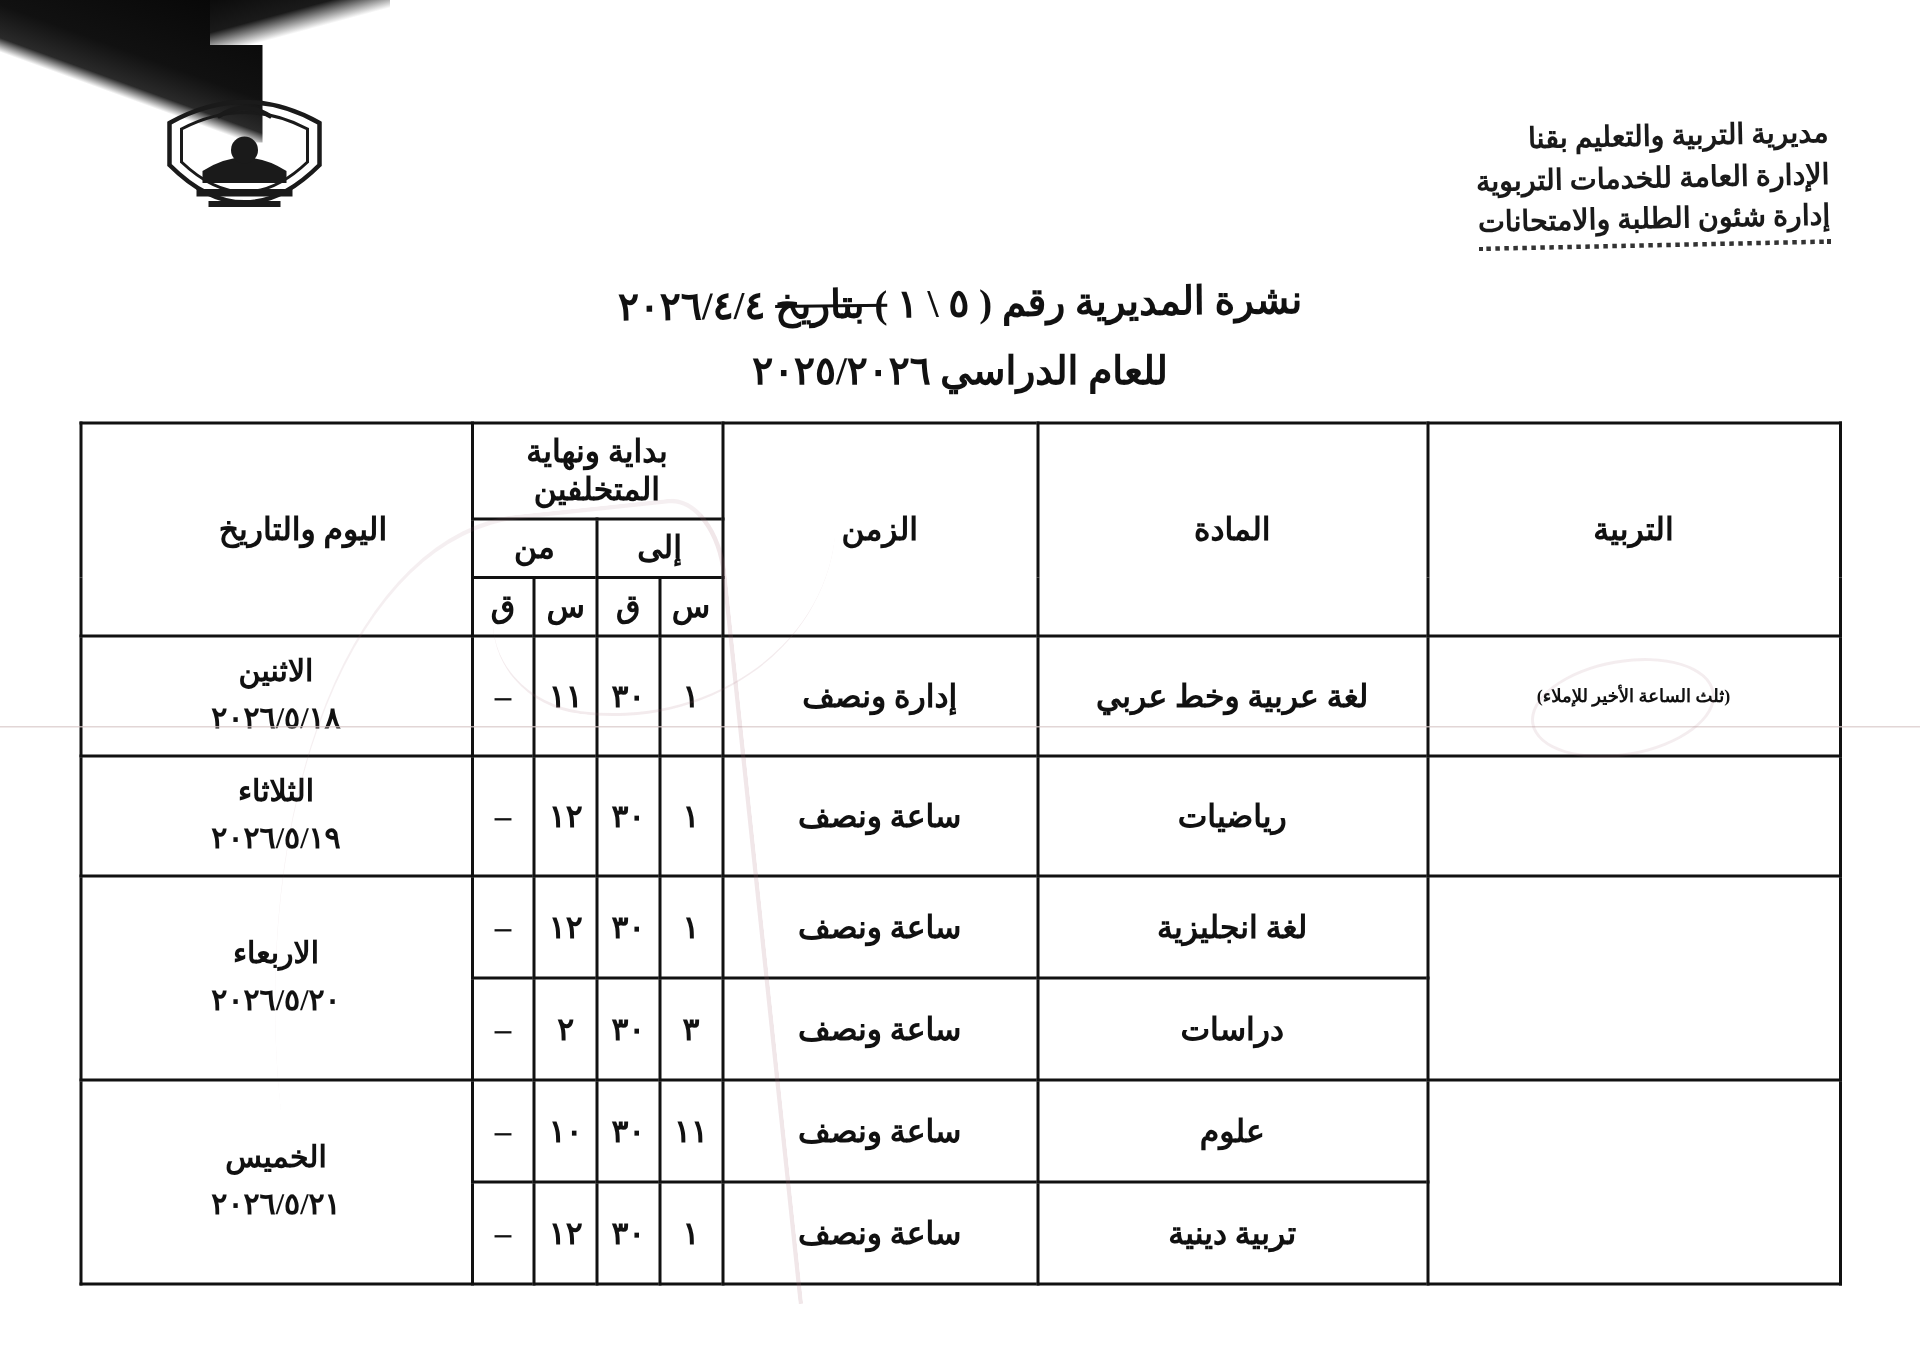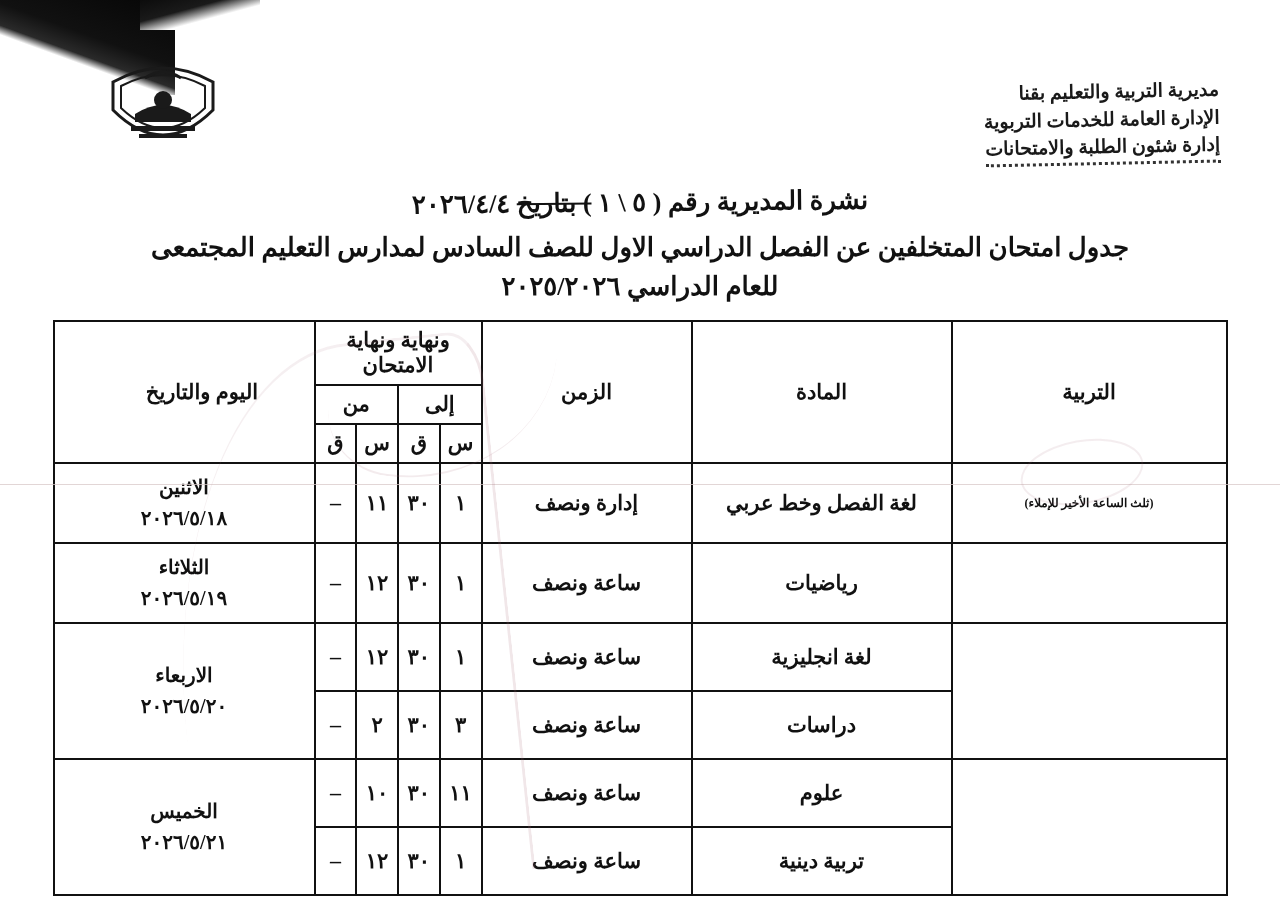--- a/index.html
+++ b/index.html
@@ -208,51 +208,50 @@
 
 <div class="title-block">
   <div class="bulletin-line">
     <span>نشرة المديرية رقم (</span>
     <span>٥ \ ١</span>
     <span class="strike">) بتاريخ</span>
     <span>٢٠٢٦/٤/٤</span>
   </div>
 
   <div class="title-main">
-    <span>جدول امتحان المتخلفين عن الفصل الدراسي الاول للصف السادس لمدارس التعليم المجتمعى</span>
     <span class="ln2">للعام الدراسي ٢٠٢٥/٢٠٢٦</span>
   </div>
 </div>
 
 <div class="table-wrap">
   <table>
     <thead>
       <tr>
         <th class="h-notes" rowspan="3">التربية</th>
         <th class="h-subject" rowspan="3">المادة</th>
         <th class="h-time" rowspan="3">الزمن</th>
-        <th colspan="4">ونهاية ونهاية الامتحان</th>
+        <th colspan="4">بداية ونهاية المتخلفين</th>
         <th class="h-day" rowspan="3">اليوم والتاريخ</th>
       </tr>
       <tr>
         <th colspan="2">إلى</th>
         <th colspan="2">من</th>
       </tr>
       <tr>
         <th class="col-sq">س</th>
         <th class="col-sq">ق</th>
         <th class="col-sq">س</th>
         <th class="col-sq">ق</th>
       </tr>
     </thead>
     <tbody>
 
       <tr class="row-tall">
         <td class="notes-cell">(ثلث الساعة الأخير للإملاء)</td>
-        <td>لغة الفصل وخط عربي</td>
+        <td>لغة عربية وخط عربي</td>
         <td>إدارة ونصف</td>
         <td>١</td>
         <td>٣٠</td>
         <td>١١</td>
         <td class="dash">–</td>
         <td class="day-cell">
           <div>الاثنين</div>
           <div>٢٠٢٦/٥/١٨</div>
         </td>
       </tr>

